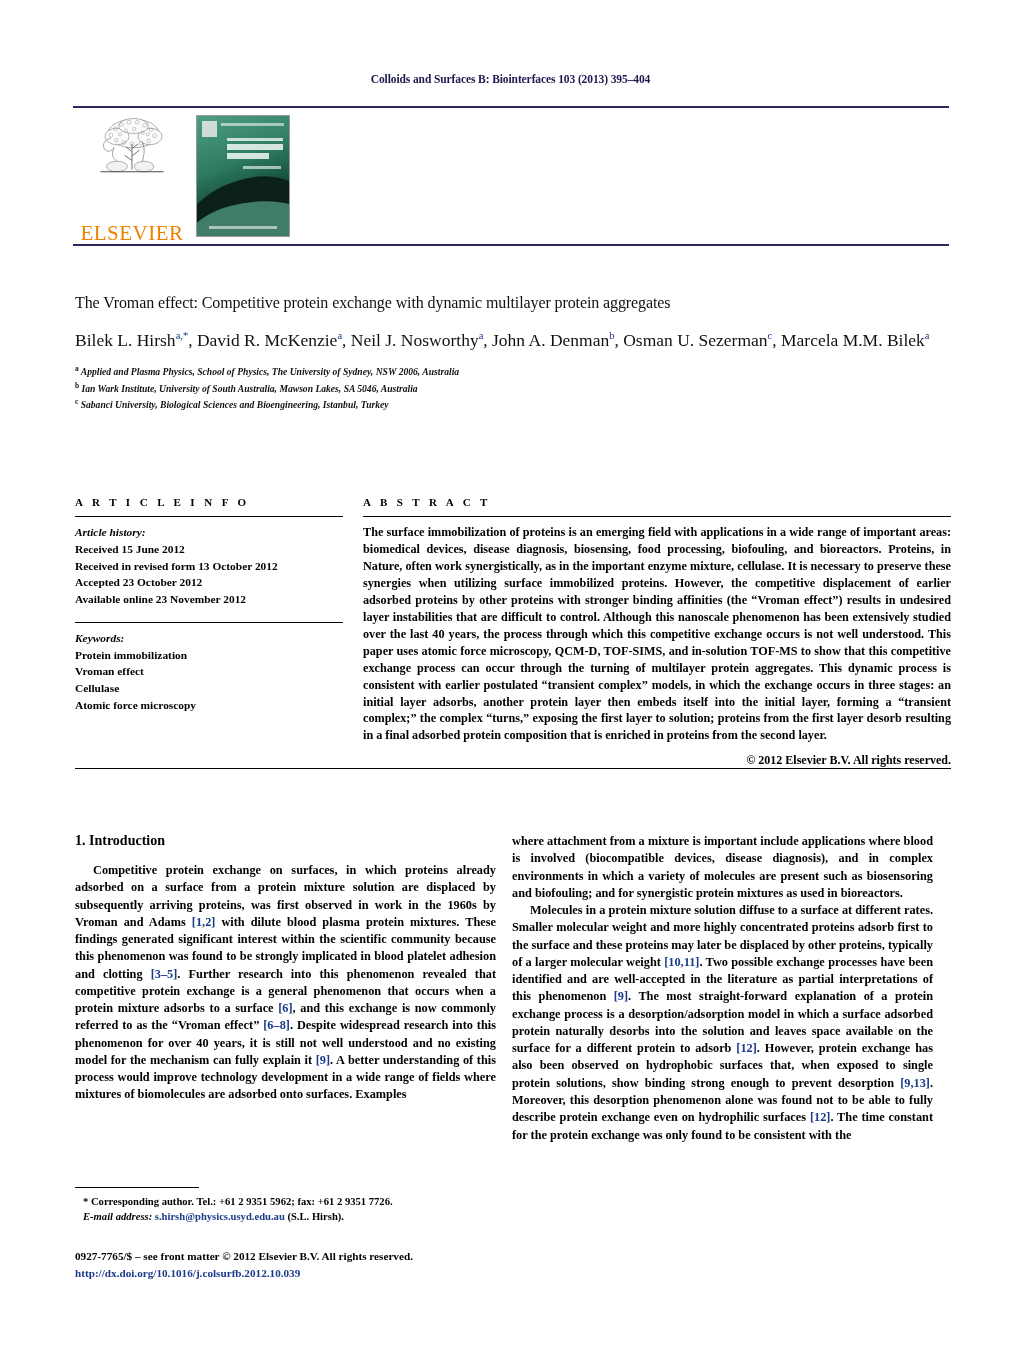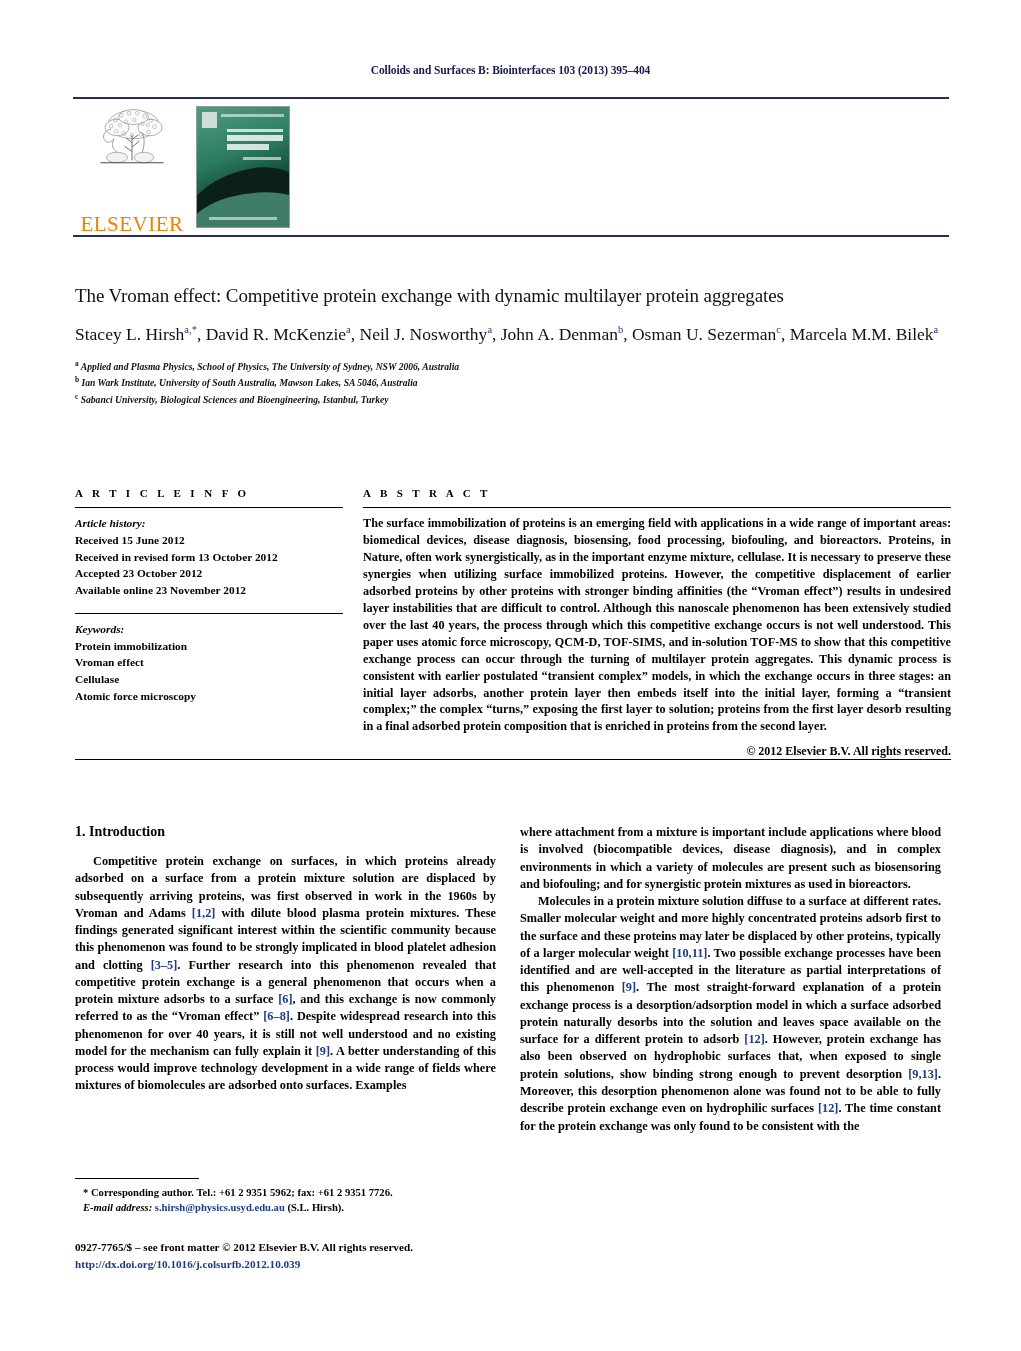--- a/index.html
+++ b/index.html
@@ -11,20 +11,21 @@
     font-family: "Liberation Serif", serif;
     color: #000000;
   }
   .page {
     position: relative;
     width: 1021px;
     height: 1315px;
     background: #ffffff;
     overflow: hidden;
     box-sizing: border-box;
+    margin-top: 9px;
   }
 
   
   .running-head {
     position: absolute;
     top: 64px;
     left: 0;
     width: 1021px;
     text-align: center;
     font-family: "Liberation Serif", serif;
@@ -148,21 +149,21 @@
   }
   .cover .cov-bot {
     position: absolute; left: 12px; bottom: 7px; right: 12px; height: 3px;
     background: rgba(255,255,255,.55);
   }
 
   
   .title-block { position: absolute; top: 284px; left: 75px; width: 876px; }
   .paper-title {
     font-family: "Liberation Serif", serif;
-    font-size: 19px;
+    font-size: 16px;
     line-height: 1.22;
     color: #111111;
     margin: 0 0 16px 0;
     font-weight: normal;
     letter-spacing: -0.1px;
   }
   .authors {
     font-family: "Liberation Serif", serif;
     font-size: 17.5px;
     line-height: 1.35;
@@ -232,21 +233,21 @@
     color: #000;
   }
 
   
   .body-cols {
     position: absolute;
     top: 824px;
     left: 75px;
     width: 876px;
     display: flex;
-    gap: 24px;
+    gap: 16px;
   }
   .bcol { width: 421px; flex: 0 0 421px; }
   .sec-title {
     font-family: "Liberation Serif", serif;
     font-weight: bold;
     font-size: 14px;
     margin: 0 0 13px 0;
     color: #000;
   }
   .ptext {
@@ -355,21 +356,21 @@
         <div class="cov-t4"></div>
         <div class="wave1"></div>
         <div class="wave2"></div>
         <div class="cov-bot"></div>
       </div>
     </div>
   </div>
 
   <div class="title-block">
     <h1 class="paper-title">The Vroman effect: Competitive protein exchange with dynamic multilayer protein aggregates</h1>
-    <div class="authors"><span>Stacey L. Hirsh</span><sup>a,*</sup>, <span>David R. McKenzie</span><sup>a</sup>, <span>Neil J. Nosworthy</span><sup>a</sup>, <span>John A. Denman</span><sup>b</sup>, <span>Osman U. Sezerman</span><sup>c</sup>, <span>Marcela M.M. Bilek</span><sup>a</sup></div>
+    <div class="authors"><span>Bilek L. Hirsh</span><sup>a,*</sup>, <span>David R. McKenzie</span><sup>a</sup>, <span>Neil J. Nosworthy</span><sup>a</sup>, <span>John A. Denman</span><sup>b</sup>, <span>Osman U. Sezerman</span><sup>c</sup>, <span>Marcela M.M. Bilek</span><sup>a</sup></div>
     <div class="affiliations">
         <div><span class="aff-mark">a</span> Applied and Plasma Physics, School of Physics, The University of Sydney, NSW 2006, Australia</div>
         <div><span class="aff-mark">b</span> Ian Wark Institute, University of South Australia, Mawson Lakes, SA 5046, Australia</div>
         <div><span class="aff-mark">c</span> Sabanci University, Biological Sciences and Bioengineering, Istanbul, Turkey</div>
       </div>
   </div>
 
   <div class="info-abstract">
 
     <div class="col-info">

